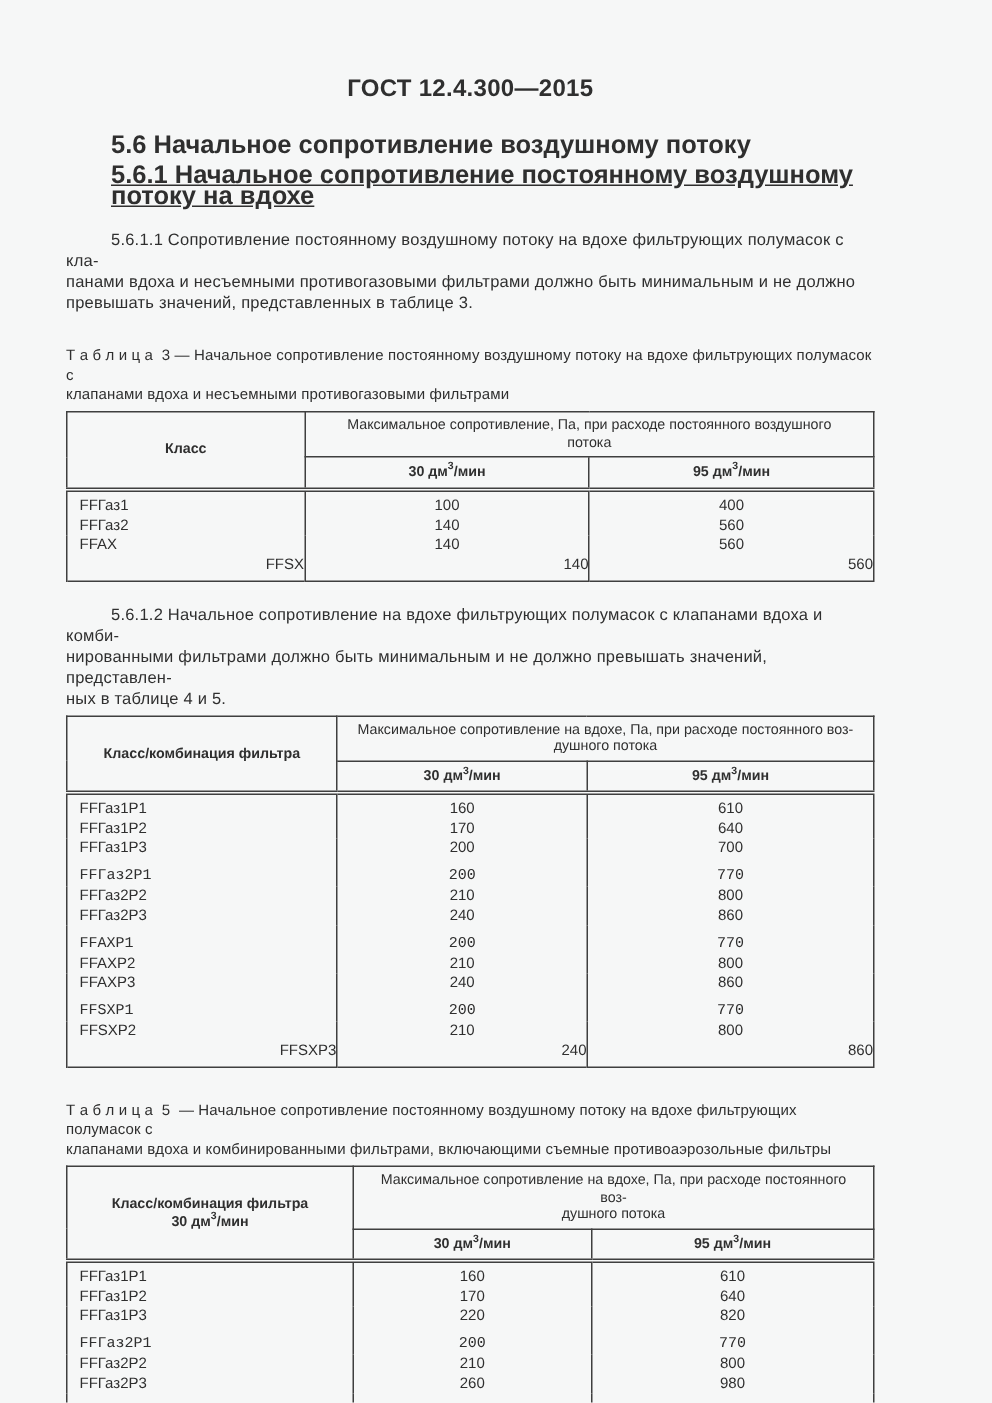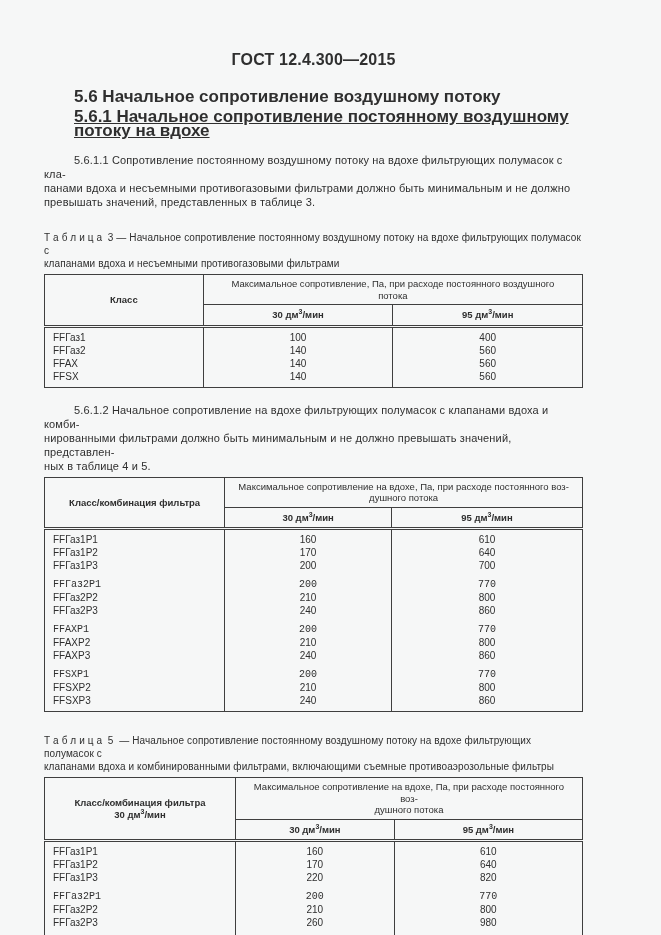--- a/index.html
+++ b/index.html
@@ -34,21 +34,21 @@
   .gtable .th-span{white-space:pre-line;padding:3px 12px;}
   .gtable .th-class,.gtable .subrow th{border-bottom:3px double #3f3f3f;font-weight:bold;}
   .gtable td{
     font-size:10px;line-height:13px;
     border-left:1px solid #3f3f3f;border-right:1px solid #3f3f3f;
     border-top:none;border-bottom:none;
     text-align:center;padding:0;
   }
   .gtable td.c-class{text-align:left;padding-left:8px;}
   .gtable tbody tr:first-child td{padding-top:3px;}
-  .gtable tbody tr:last-child td{padding-bottom:4px;}
+  .gtable tbody tr:last-child td{padding-bottom:4px;text-align:right;}
   .gtable tr.gap td{padding-top:6px;font-family:Liberation Mono, monospace;}
   .gtable{border:1px solid #3f3f3f;}
   sup{font-size:7px;line-height:0;}
   
   .t3 col.c1{width:29.5%;} .t3 col.c2{width:35.25%;} .t3 col.c3{width:35.25%;}
   .t4 col.c1{width:33.5%;} .t4 col.c2{width:31%;}   .t4 col.c3{width:35.5%;}
   .t5 col.c1{width:35.5%;} .t5 col.c2{width:29.5%;} .t5 col.c3{width:35%;}
 </style>
 </head>
 <body>

